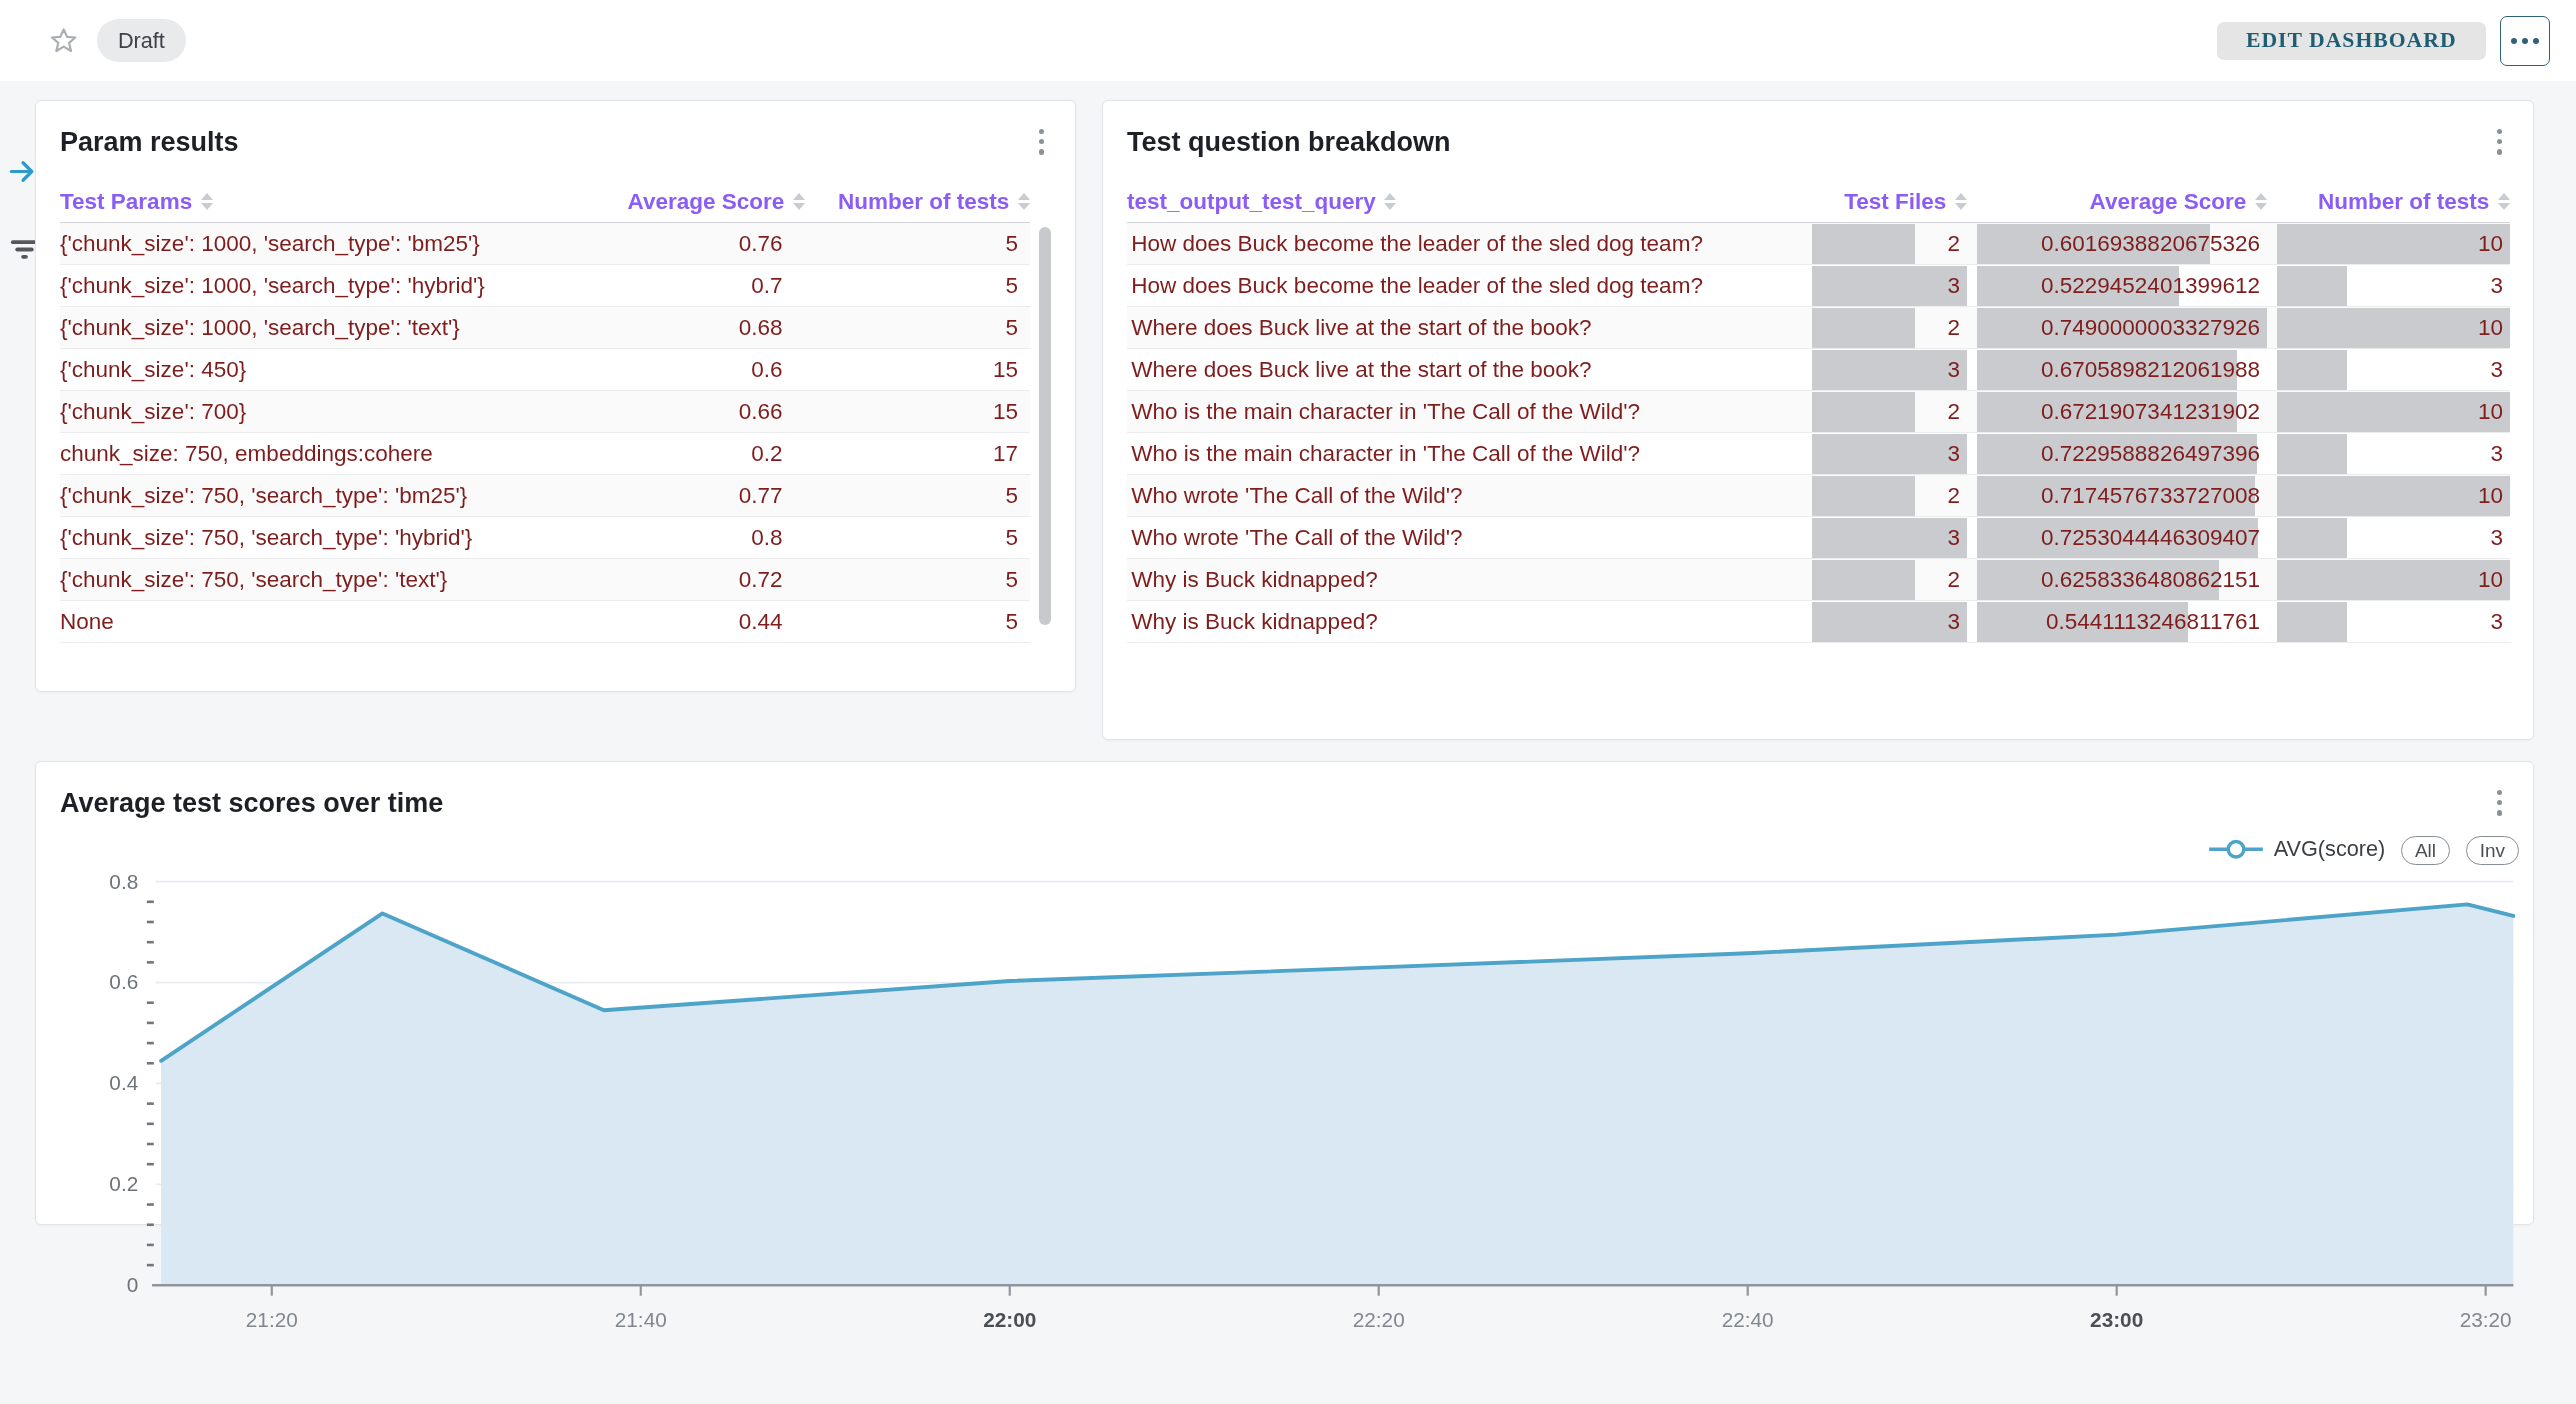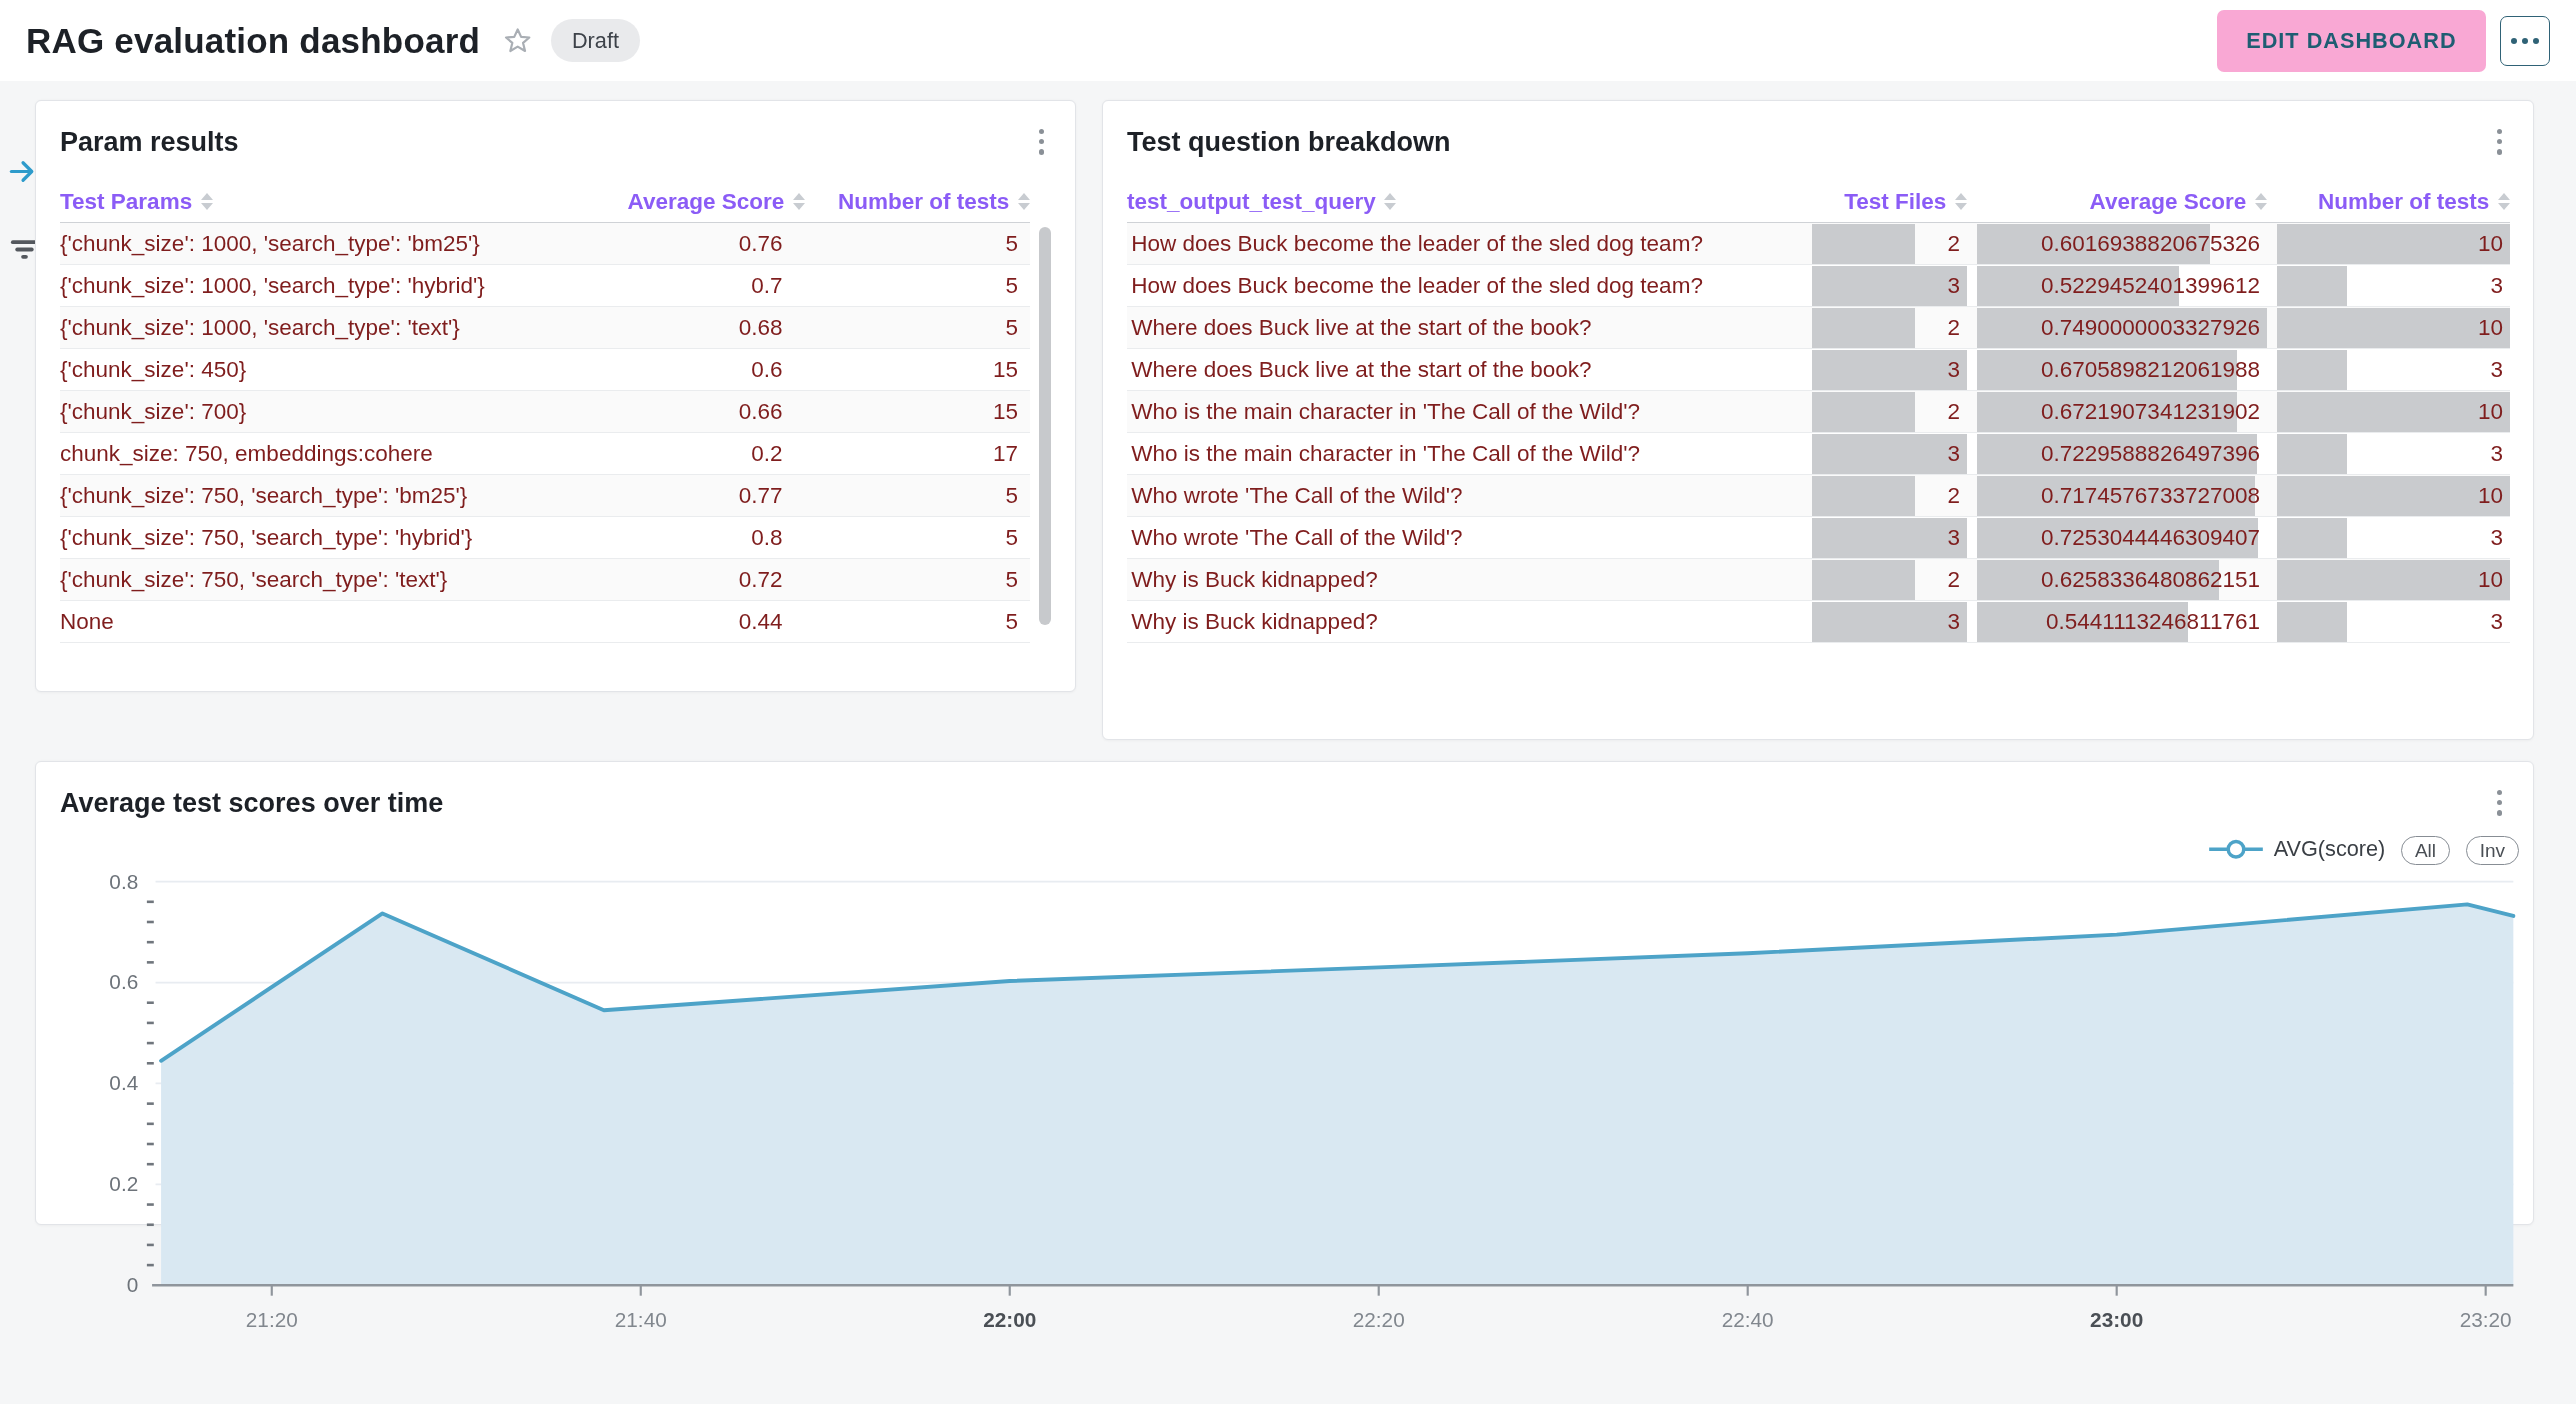--- a/index.html
+++ b/index.html
@@ -22,25 +22,25 @@
   .page-title { font-size: 35px; font-weight: 700; color: #1d2127; letter-spacing: 0.2px; }
   .star { margin-left: 22.5px; display: flex; align-items: center; }
   .badge {
     margin-left: 19px;
     background: #e9eaec; color: #3d4249;
     font-size: 21.7px; line-height: 1;
     padding: 10.4px 21px; border-radius: 865px;
   }
   .topbar-actions { margin-left: auto; display: flex; align-items: center; gap: 14px; }
   .edit-btn {
-    background: #f9a8d4; color: #1e5d72;
+    background: #e5e5e5; color: #1e5d72;
     font-size: 21.7px; font-weight: 700; letter-spacing: 1px;
     border: none; border-radius: 7px;
-    padding: 0 29.4px; height: 62px; cursor: pointer;
-    font-family: Liberation Sans, sans-serif;
+    padding: 0 29.4px; height: 38px; cursor: pointer;
+    font-family: Liberation Serif, serif;
   }
   .more-btn {
     width: 50px; height: 50px; border-radius: 7px;
     background: #ffffff; border: 1.7px solid #2f6276;
     display: flex; align-items: center; justify-content: center; gap: 5.2px;
     cursor: pointer;
   }
   .more-btn .hdot { width: 6px; height: 6px; border-radius: 50%; background: #2f6276; }
 
   
@@ -118,21 +118,20 @@
     border: 1.7px solid #878d94; border-radius: 865px;
     font-size: 19px; color: #4a4f55; background: #fff;
     padding: 2.6px 13px; cursor: pointer;
   }
   #chart-svg { position: absolute; left: 0; top: 0; }
 </style>
 </head>
 <body>
 
 <header class="topbar">
-  <span class="page-title">RAG evaluation dashboard</span>
   <span class="star">
     <svg width="29.4" height="29.4" viewBox="0 0 24 24" fill="none" stroke="#a9aeb4" stroke-width="1.8" stroke-linejoin="round">
       <polygon points="12,2.8 14.8,8.9 21.5,9.4 16.4,13.8 18,20.4 12,16.8 6,20.4 7.6,13.8 2.5,9.4 9.2,8.9"></polygon>
     </svg>
   </span>
   <span class="badge">Draft</span>
   <div class="topbar-actions">
     <button class="edit-btn">EDIT DASHBOARD</button>
     <button class="more-btn">
       <span class="hdot"></span>

